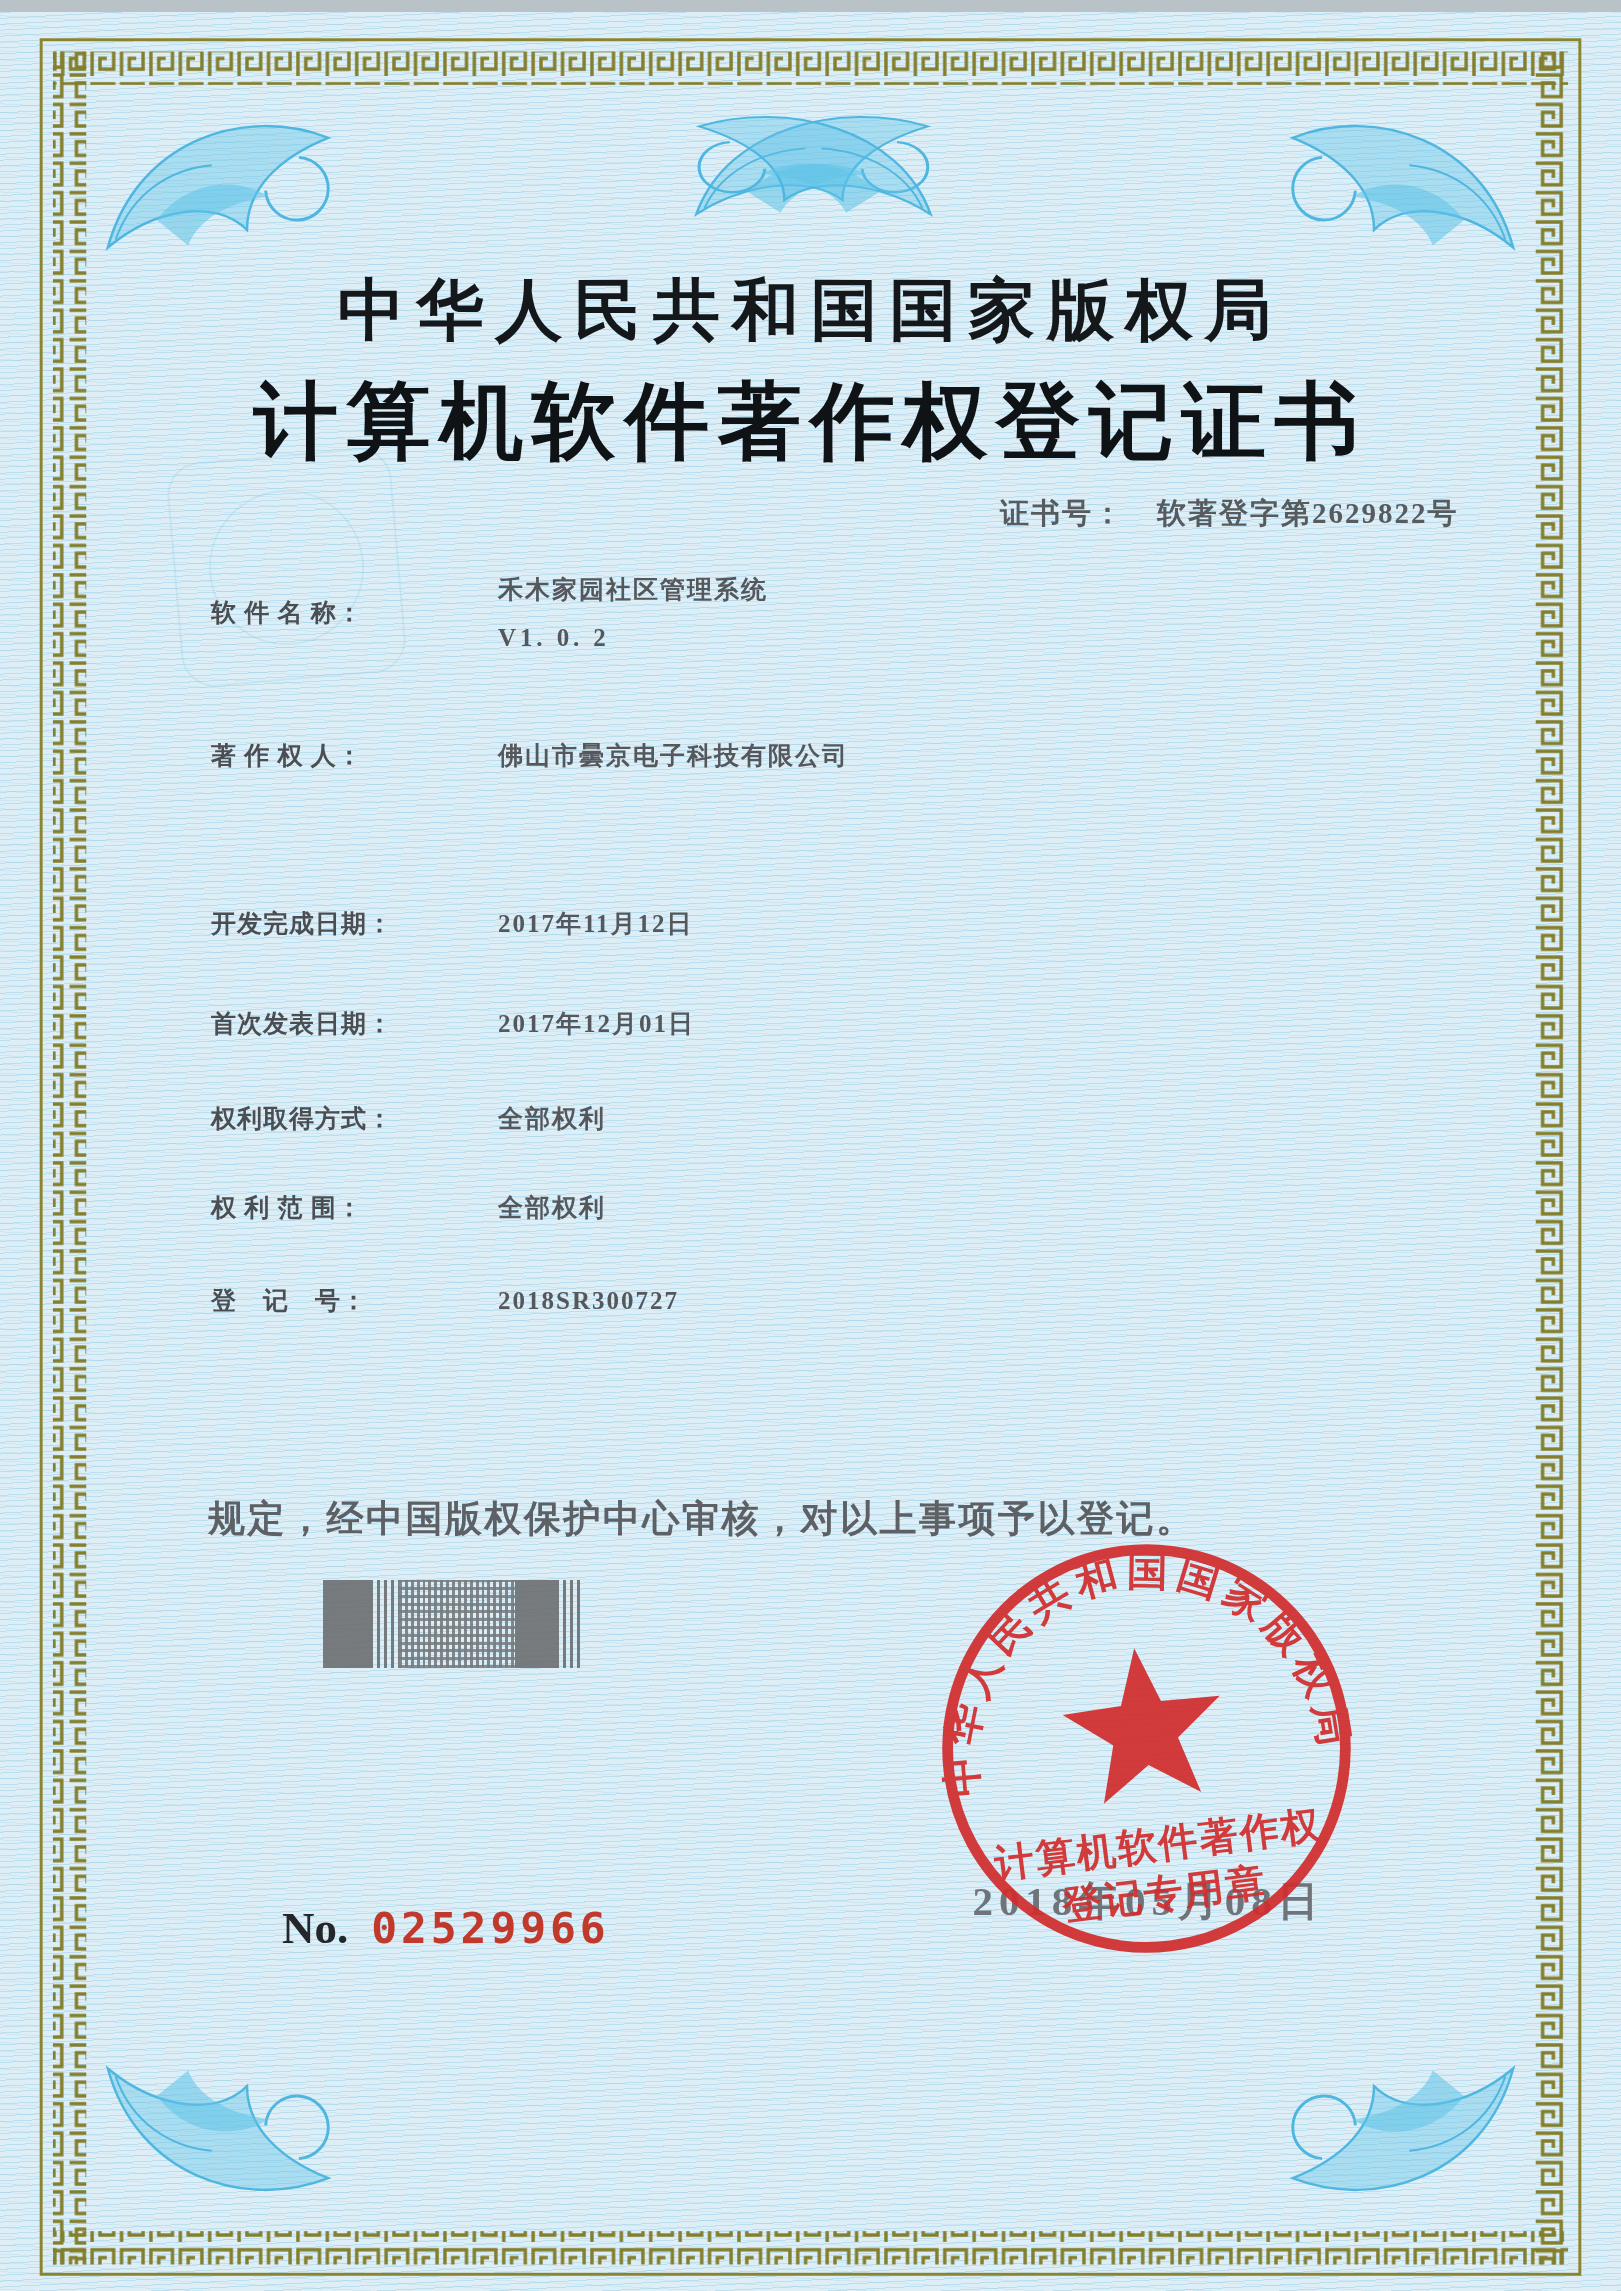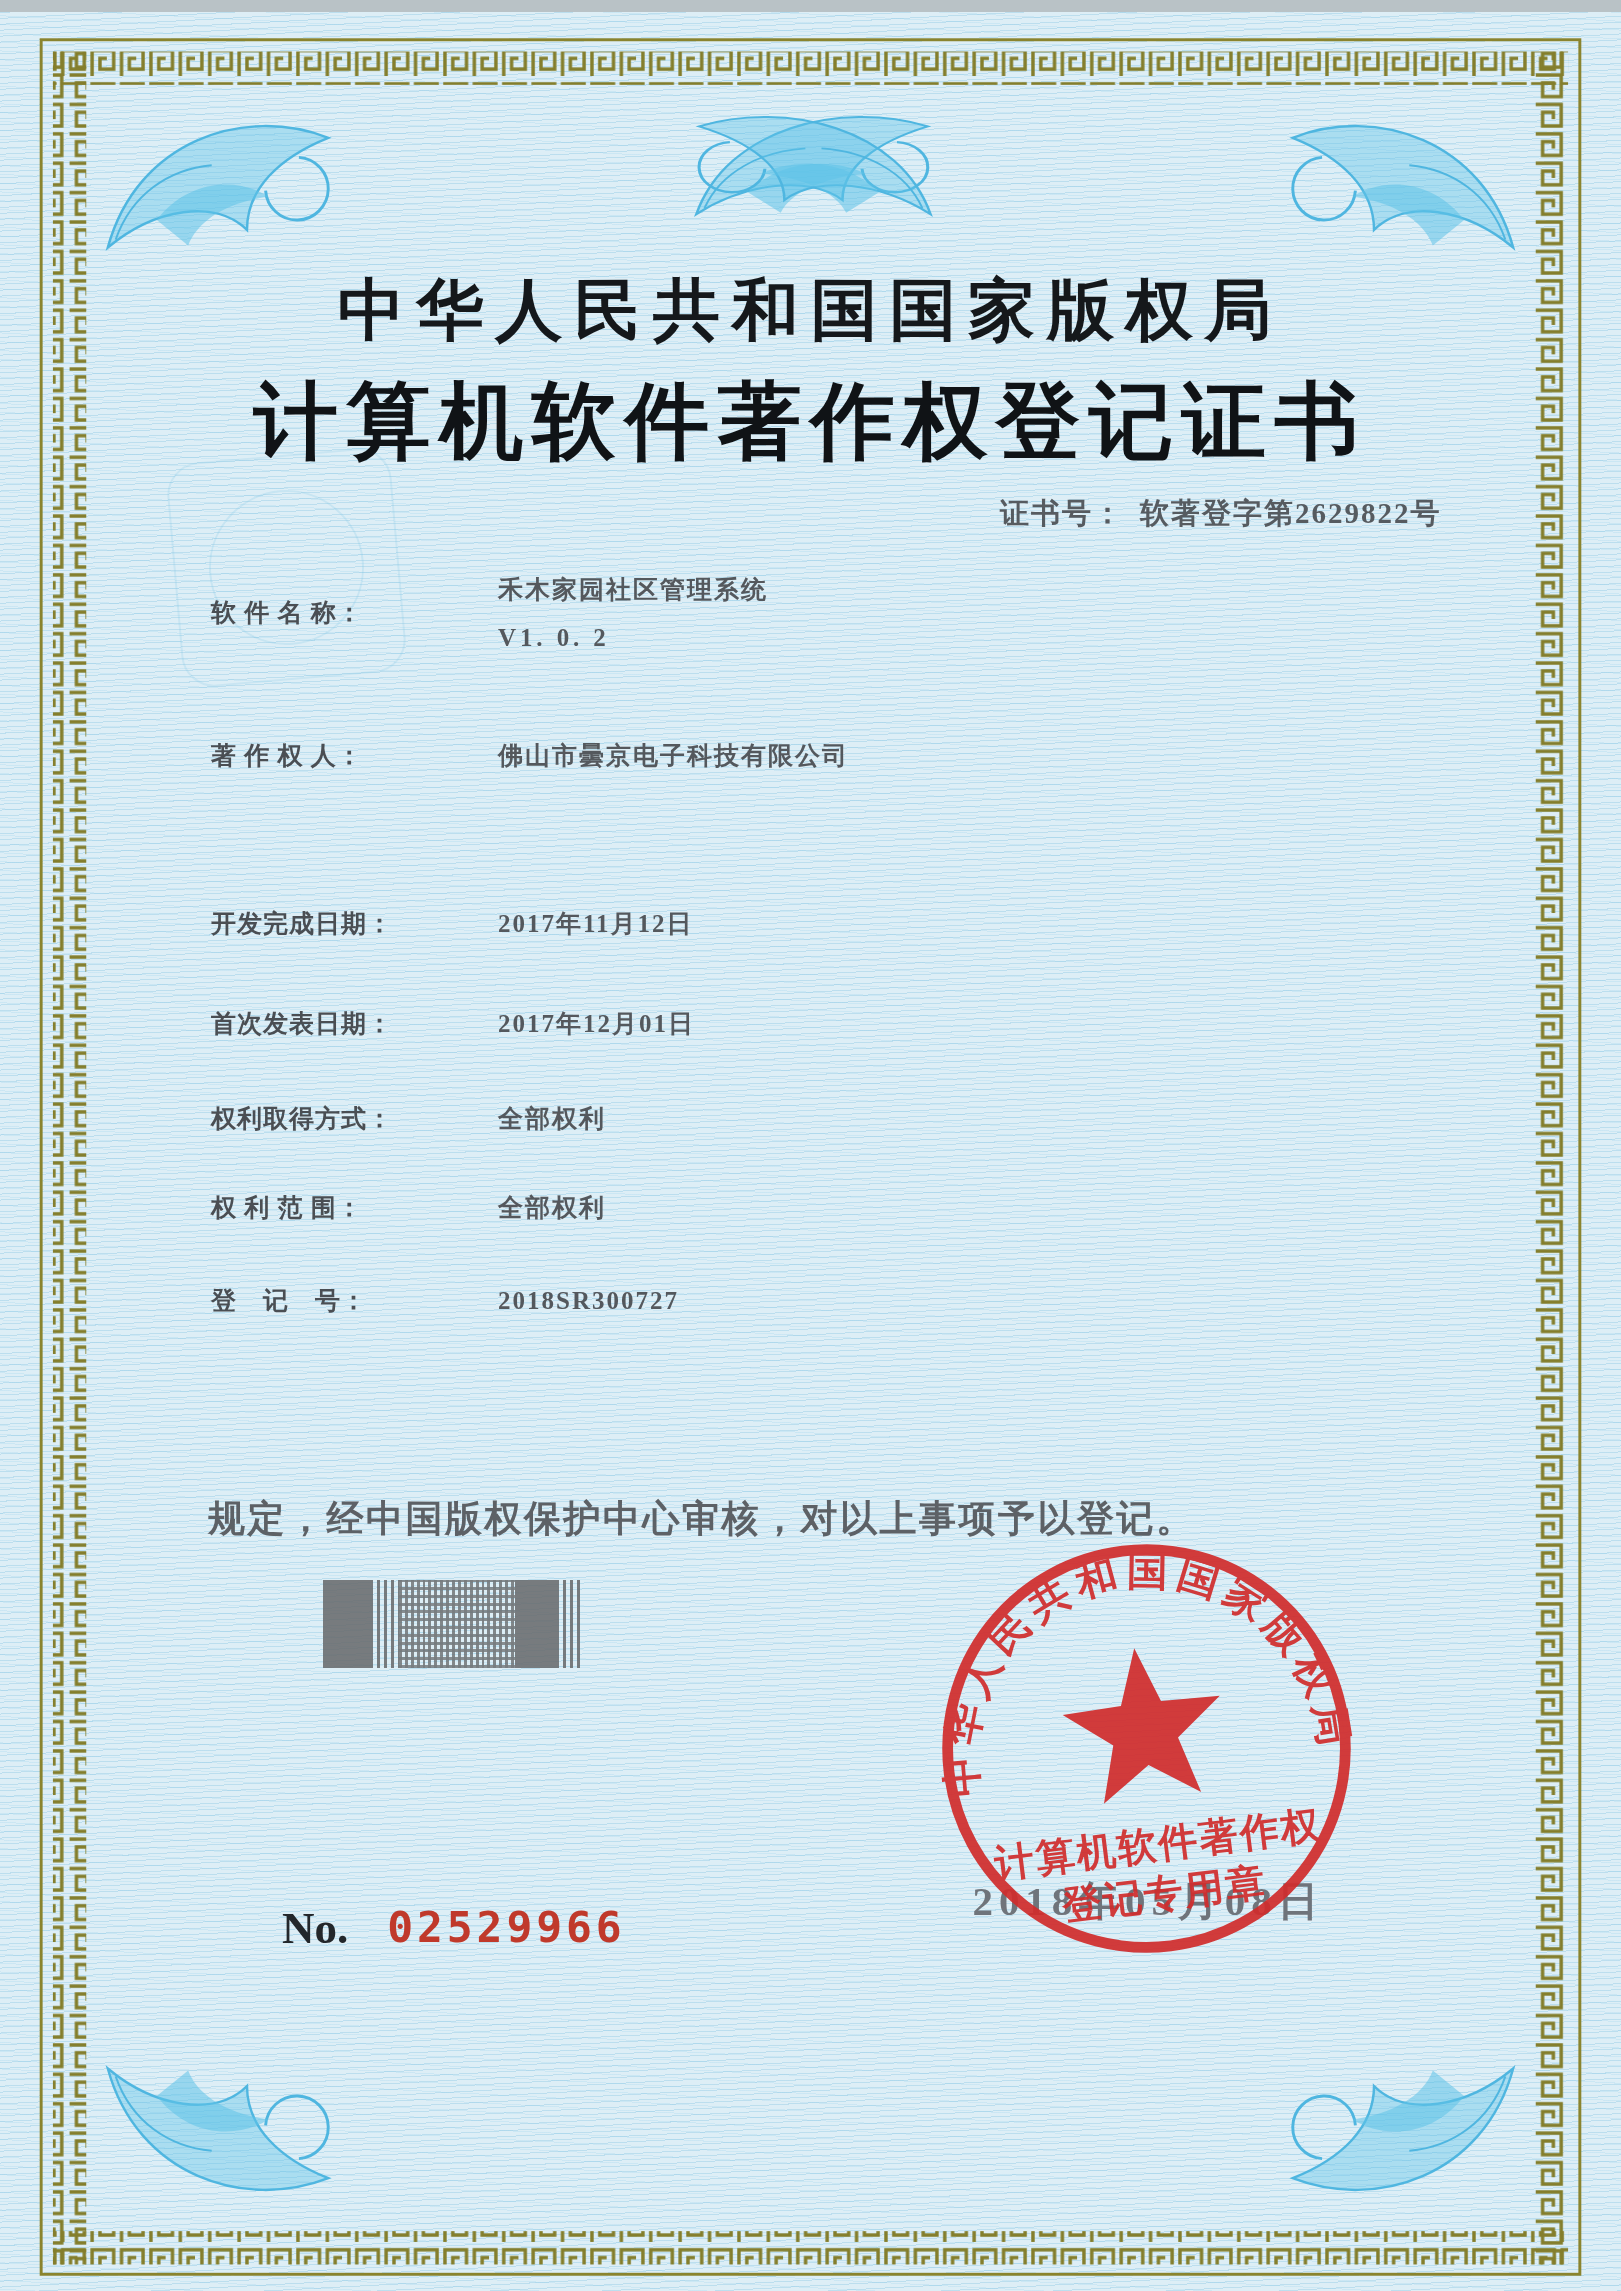--- a/index.html
+++ b/index.html
@@ -33,21 +33,21 @@
     letter-spacing:11.8px;
   }
   .cert-title{
     position:absolute;top:353px;left:0;width:100%;
     text-align:center;
     font-size:84px;font-weight:700;color:#101316;
     letter-spacing:8.8px;
   }
   .certno-row{
     position:absolute;top:482px;left:1000px;
-    display:flex;align-items:baseline;gap:16px;
+    display:flex;align-items:baseline;gap:33px;
     font-size:29px;color:#565b60;font-weight:600;
     letter-spacing:2px;
   }
   .field-row{
     position:absolute;left:211px;
     display:flex;align-items:center;
     font-size:25px;color:#4d5156;gap:8px;
   }
   .field-label{
     width:279px;flex:0 0 279px;
@@ -76,21 +76,21 @@
       repeating-linear-gradient(45deg,rgba(221,238,246,.55) 0 2px,rgba(0,0,0,0) 2px 8.8px);}
 
   .seal-svg{position:absolute;left:931px;top:1521px;z-index:4;opacity:.92;}
   .issue-date{
     position:absolute;top:1862px;left:933px;width:431px;
     text-align:center;z-index:2;
     font-size:41px;color:#6f747b;letter-spacing:5.9px;font-weight:600;
   }
   .serial-row{
     position:absolute;left:282px;top:1890px;
-    display:flex;align-items:flex-start;gap:39px;z-index:3;
+    display:flex;align-items:center;gap:23px;z-index:3;
   }
   .serial-label{font-size:45px;color:#23272b;font-weight:600;}
   .serial-number{
     font-family:"DejaVu Sans Mono", monospace;
     font-size:43px;letter-spacing:3.9px;font-weight:700;
   }
   .emboss{
     position:absolute;left:174px;top:443px;width:221px;height:221px;
     border:2.9px solid rgba(130,198,228,.55);
     border-radius:33px;opacity:.40;transform:rotate(-5deg);

